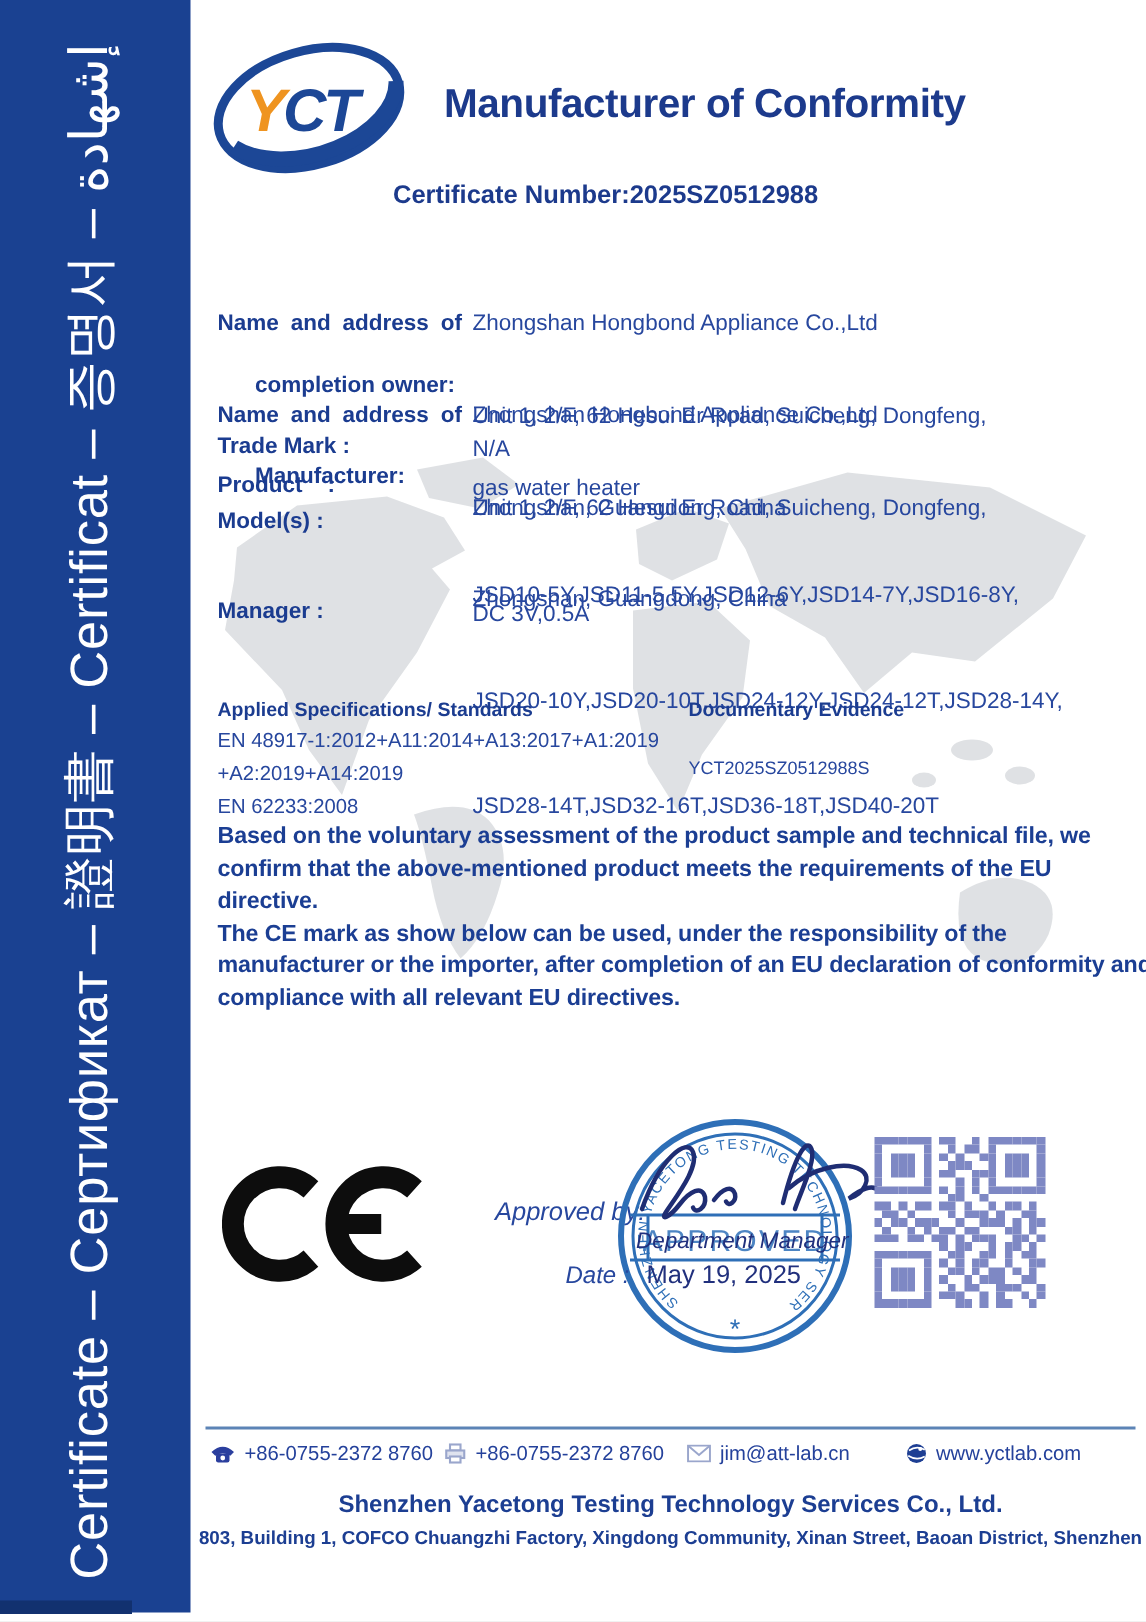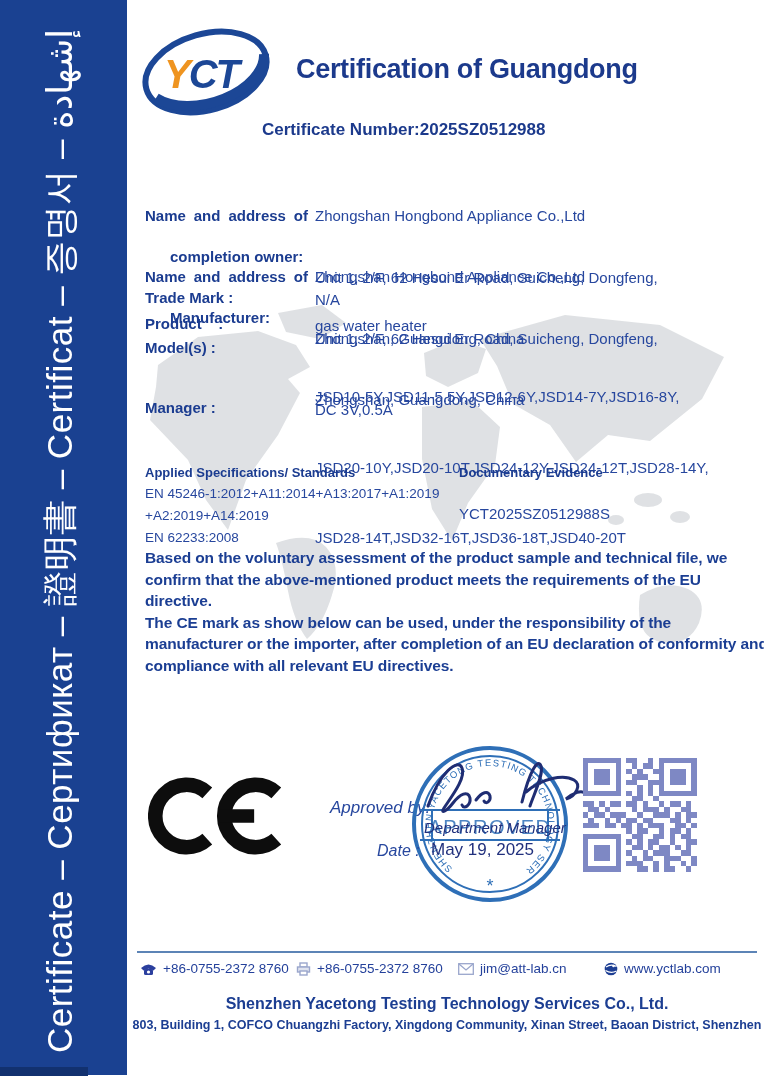--- a/index.html
+++ b/index.html
@@ -29,21 +29,21 @@
   .map { position:absolute; left:128px; top:295px; width:636px; height:410px; opacity:0.55; }
   
   .frow { position:absolute; left:145px; width:615px; }
   .flabel { position:absolute; left:0; top:0; width:166px; font-size:15px; font-weight:bold; color:#1b3c90; line-height:20.5px; white-space:pre; }
   .flabel .justify { display:block; width:163px; text-align:justify; text-align-last:justify; }
   .fvalue { position:absolute; left:170px; top:0; width:445px; font-size:15px; color:#27479e; line-height:20.5px; white-space:pre; }
   
   .std-head { position:absolute; left:145px; top:465px; font-size:13px; font-weight:bold; color:#1b3c90; }
   .ev-head  { position:absolute; left:459px; top:465px; font-size:13px; font-weight:bold; color:#1b3c90; }
   .std-lines { position:absolute; left:145px; top:483px; font-size:13.5px; color:#27479e; line-height:22px; }
-  .ev-value { position:absolute; left:459px; top:505px; font-size:15px; color:#27479e; }
+  .ev-value { position:absolute; left:459px; top:505px; font-size:12px; color:#27479e; }
   
   .statement { position:absolute; left:145px; top:547px; width:625px; font-size:15.5px; font-weight:bold; color:#1b3e93; line-height:21.5px; letter-spacing:-0.1px; }
   
   .ce { position:absolute; left:148px; top:755px; width:136px; height:122px; }
   .approved-by { position:absolute; left:330px; top:798px; font-size:17px; font-style:italic; color:#27479e; }
   .stamp { position:absolute; left:406px; top:740px; width:168px; height:168px; }
   .signature { position:absolute; left:418px; top:750px; width:172px; height:78px; }
   .dept { position:absolute; left:424px; top:819px; font-size:15px; font-style:italic; color:#21307d; }
   .date-label { position:absolute; left:377px; top:842px; font-size:16px; font-style:italic; color:#27479e; }
   .date-value { position:absolute; left:431px; top:840px; font-size:17px; color:#21307d; }
@@ -85,21 +85,21 @@
 
   <div class="logo">
     <svg width="140" height="92" viewBox="0 0 140 92">
       <g fill="none" stroke="#1c4796">
         <ellipse cx="70" cy="46" rx="62" ry="38" stroke-width="6" transform="rotate(-16 70 46)"></ellipse>
         <path d="M20,72 A62,38 -16 0 0 128,28" stroke-width="10" transform="rotate(0)"></path>
       </g>
     </svg>
     <div class="yct"><span class="y">Y</span><span class="ct">CT</span></div>
   </div>
-  <div class="page-title">Certification of Guangdong</div>
+  <div class="page-title">Manufacturer of Conformity</div>
   <div class="cert-number">Certificate Number:2025SZ0512988</div>
 
   <div class="frow" style="top:165px;">
     <div class="flabel">
       <span class="justify">Name and address of</span>
       <span>completion owner:</span>
     </div>
     <div class="fvalue">
       <div>Zhongshan Hongbond Appliance Co.,Ltd</div>
       <div>Unit 1, 2/F, 62 Hesui Er Road, Suicheng, Dongfeng,</div>
@@ -139,21 +139,21 @@
   </div>
 
   <div class="frow" style="top:398px;">
     <div class="flabel">Manager :</div>
     <div class="fvalue" style="top:2px;">DC 3V,0.5A</div>
   </div>
 
   <div class="std-head">Applied Specifications/ Standards</div>
   <div class="ev-head">Documentary Evidence</div>
   <div class="std-lines">
-    <div>EN 45246-1:2012+A11:2014+A13:2017+A1:2019</div>
+    <div>EN 48917-1:2012+A11:2014+A13:2017+A1:2019</div>
     <div>+A2:2019+A14:2019</div>
     <div>EN 62233:2008</div>
   </div>
   <div class="ev-value">YCT2025SZ0512988S</div>
 
   <div class="statement">
     <p>Based on the voluntary assessment of the product sample and technical file, we confirm that the above-mentioned product meets the requirements of the EU directive.</p>
     <p>The CE mark as show below can be used, under the responsibility of the manufacturer or the importer, after completion of an EU declaration of conformity and compliance with all relevant EU directives.</p>
   </div>
 

